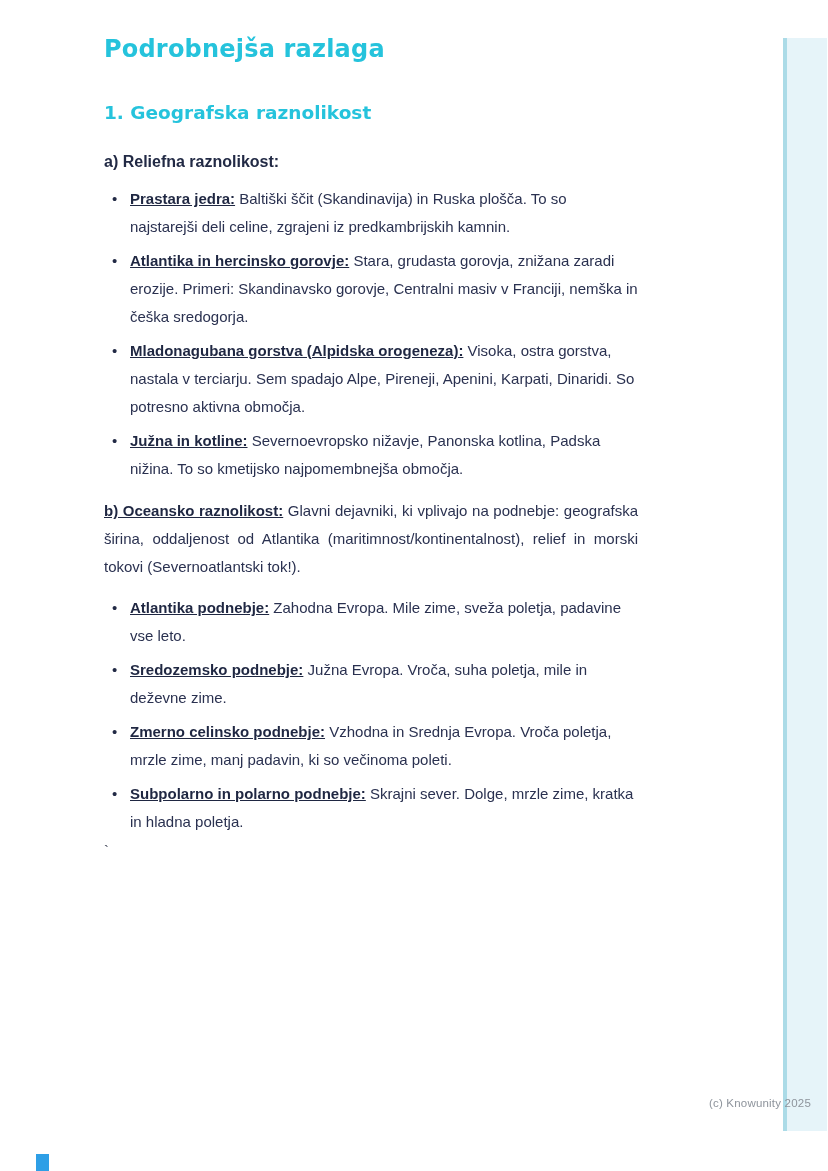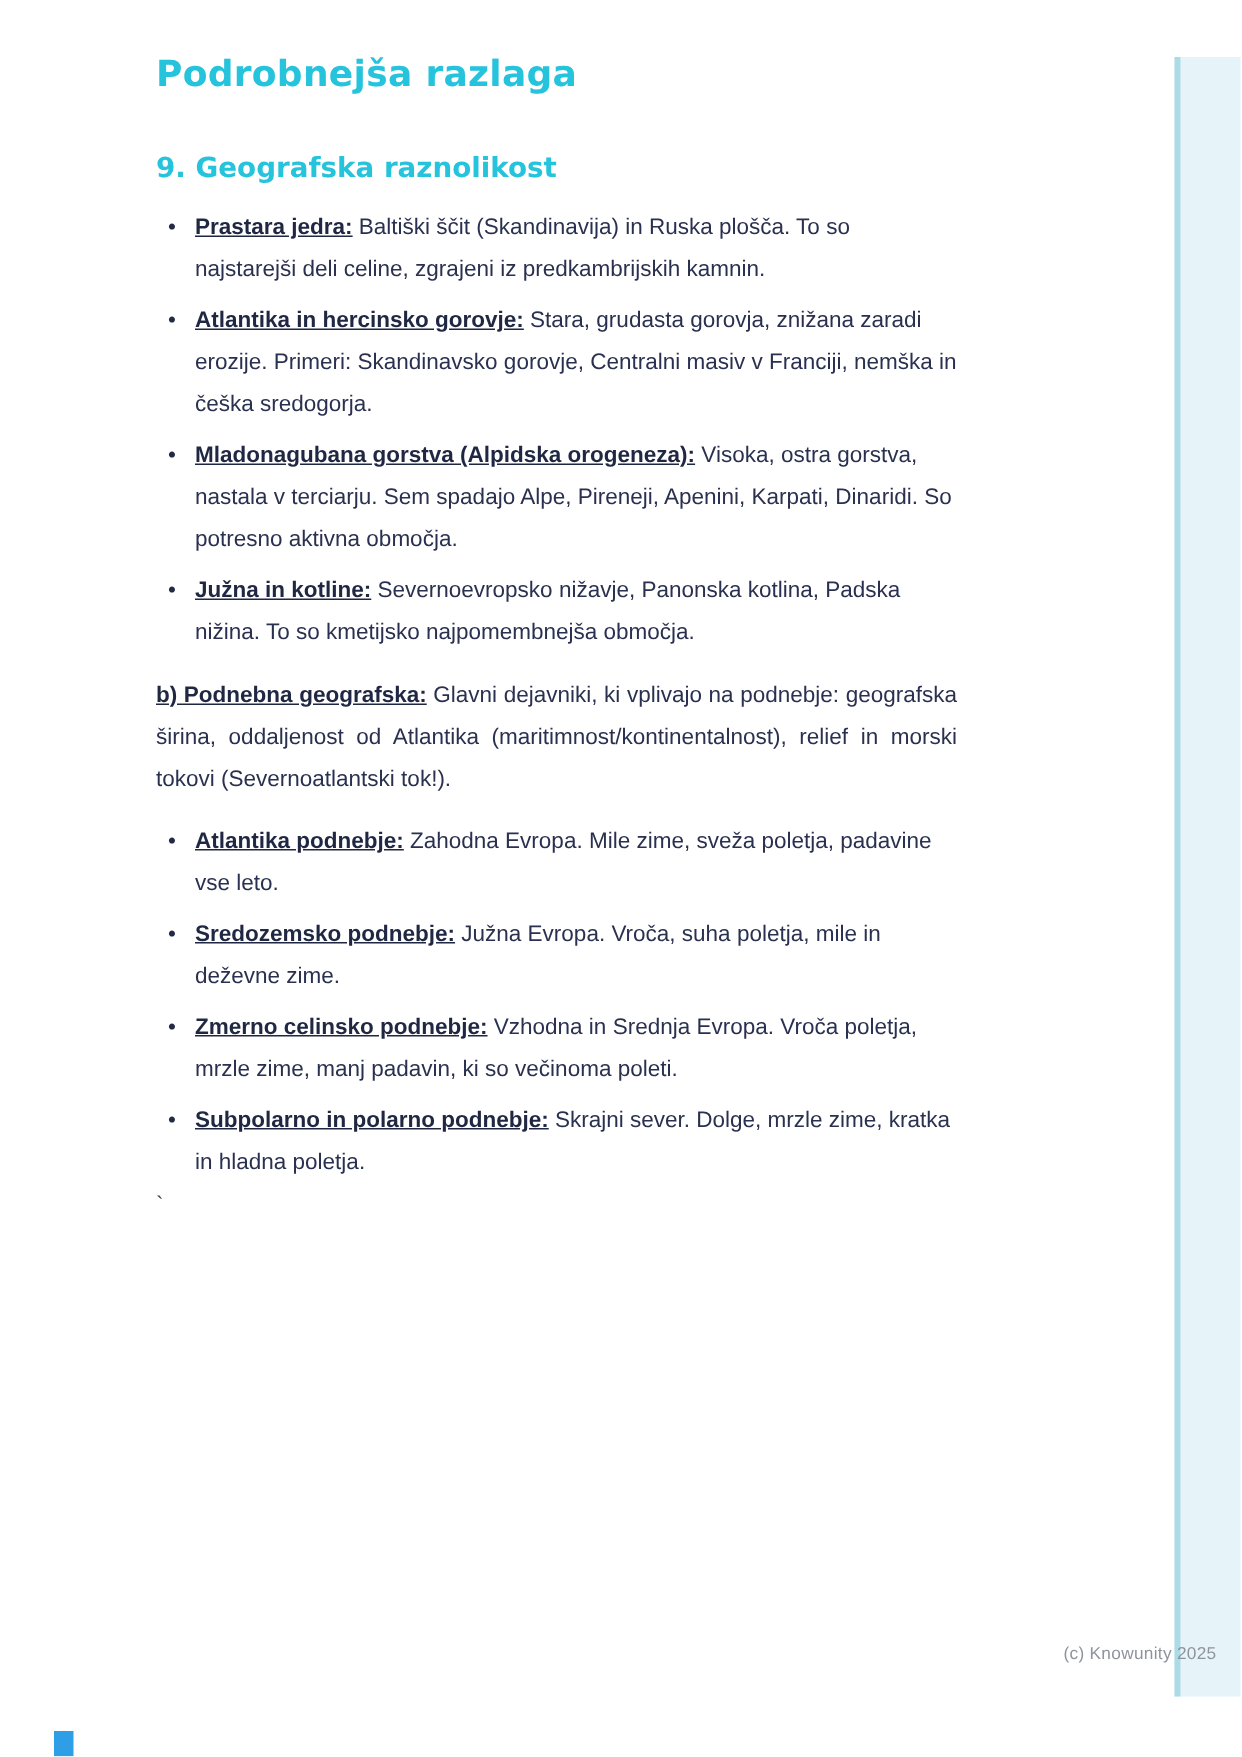--- a/index.html
+++ b/index.html
@@ -109,22 +109,23 @@
 <body>
 
 <div class="page" style="--accent: #25c3dc; --text: #2a3150; --stripe-fill: #e6f4f9; --stripe-edge: #abdbe7; --corner: #2e9fe6; --footer-text: #8e949c;">
 
   <div class="stripe"></div>
 
   <div class="content">
 
     <h1 class="title">Podrobnejša razlaga</h1>
 
-    <h2 class="section">9. Geografska raznolikost</h2>
+    <h2 class="section">1. Geografska raznolikost</h2>
 
+    <h3 class="sub">a) Reliefna raznolikost:</h3>
 
     <ul class="blist">
       <li>
         <span class="dot">•</span>
         <b class="lead">Prastara jedra:</b><span> Baltiški ščit (Skandinavija) in Ruska plošča. To so najstarejši deli celine, zgrajeni iz predkambrijskih kamnin.</span>
       </li>
       <li>
         <span class="dot">•</span>
         <b class="lead">Atlantika in hercinsko gorovje:</b><span> Stara, grudasta gorovja, znižana zaradi erozije. Primeri: Skandinavsko gorovje, Centralni masiv v Franciji, nemška in češka sredogorja.</span>
       </li>
@@ -132,21 +133,21 @@
         <span class="dot">•</span>
         <b class="lead">Mladonagubana gorstva (Alpidska orogeneza):</b><span> Visoka, ostra gorstva, nastala v terciarju. Sem spadajo Alpe, Pireneji, Apenini, Karpati, Dinaridi. So potresno aktivna območja.</span>
       </li>
       <li>
         <span class="dot">•</span>
         <b class="lead">Južna in kotline:</b><span> Severnoevropsko nižavje, Panonska kotlina, Padska nižina. To so kmetijsko najpomembnejša območja.</span>
       </li>
     </ul>
 
     <p class="bpar">
-      <b class="lead">b) Podnebna geografska:</b><span> Glavni dejavniki, ki vplivajo na podnebje: geografska širina, oddaljenost od Atlantika (maritimnost/kontinentalnost), relief in morski tokovi (Severnoatlantski tok!).</span>
+      <b class="lead">b) Oceansko raznolikost:</b><span> Glavni dejavniki, ki vplivajo na podnebje: geografska širina, oddaljenost od Atlantika (maritimnost/kontinentalnost), relief in morski tokovi (Severnoatlantski tok!).</span>
     </p>
 
     <ul class="blist">
       <li>
         <span class="dot">•</span>
         <b class="lead">Atlantika podnebje:</b><span> Zahodna Evropa. Mile zime, sveža poletja, padavine vse leto.</span>
       </li>
       <li>
         <span class="dot">•</span>
         <b class="lead">Sredozemsko podnebje:</b><span> Južna Evropa. Vroča, suha poletja, mile in deževne zime.</span>

